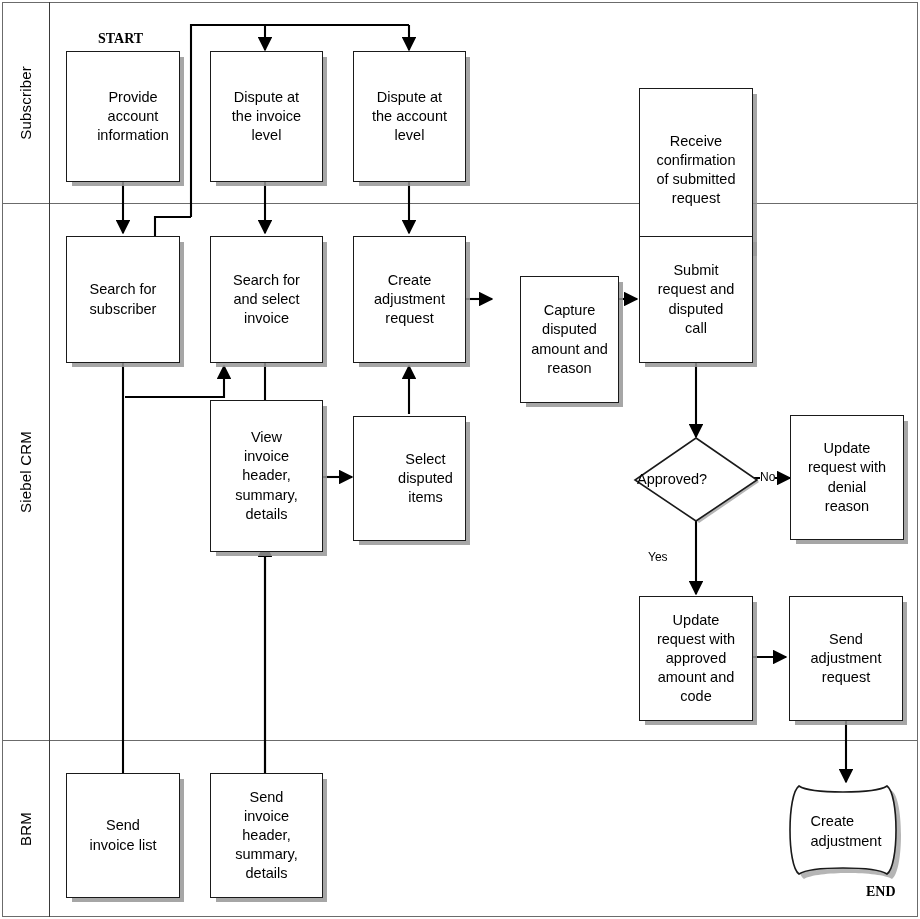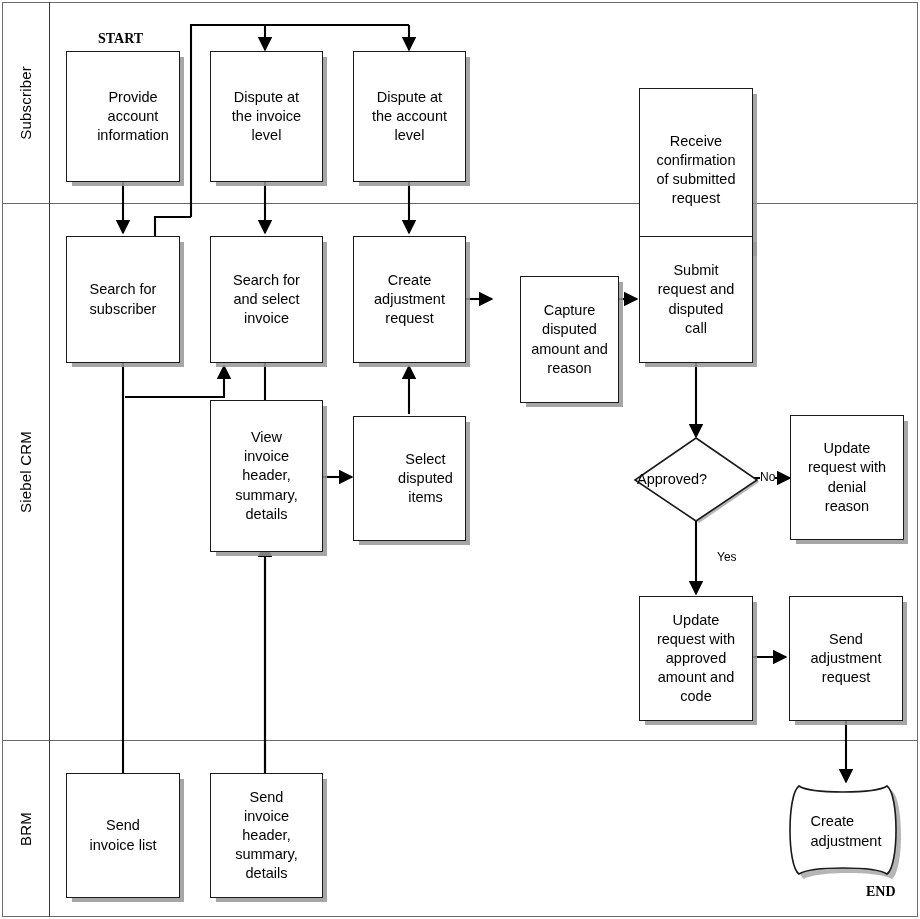--- a/index.html
+++ b/index.html
@@ -213,21 +213,21 @@
 
       
       <path d="M 846 721 L 846 782" marker-end="url(#arrow)"></path>
     </g>
   </svg>
 
   <div class="caption" style="left:98px; top:31px;">START</div>
   <div class="caption" style="left:826px; top:884px;padding-left:40px;">END</div>
 
   <div class="edge-label" style="left:760px; top:471px;">No</div>
-  <div class="edge-label" style="left:717px; top:551px;">Yes</div>
+  <div class="edge-label" style="left:648px; top:551px;">Yes</div>
 
   <div class="node" style="left:66px; top:51px; width:114px; height:131px;padding-left:20px;">
     <span class="node-text">Provide
 account
 information</span>
   </div>
 
   <div class="node" style="left:210px; top:51px; width:113px; height:131px;">
     <span class="node-text">Dispute at
 the invoice

